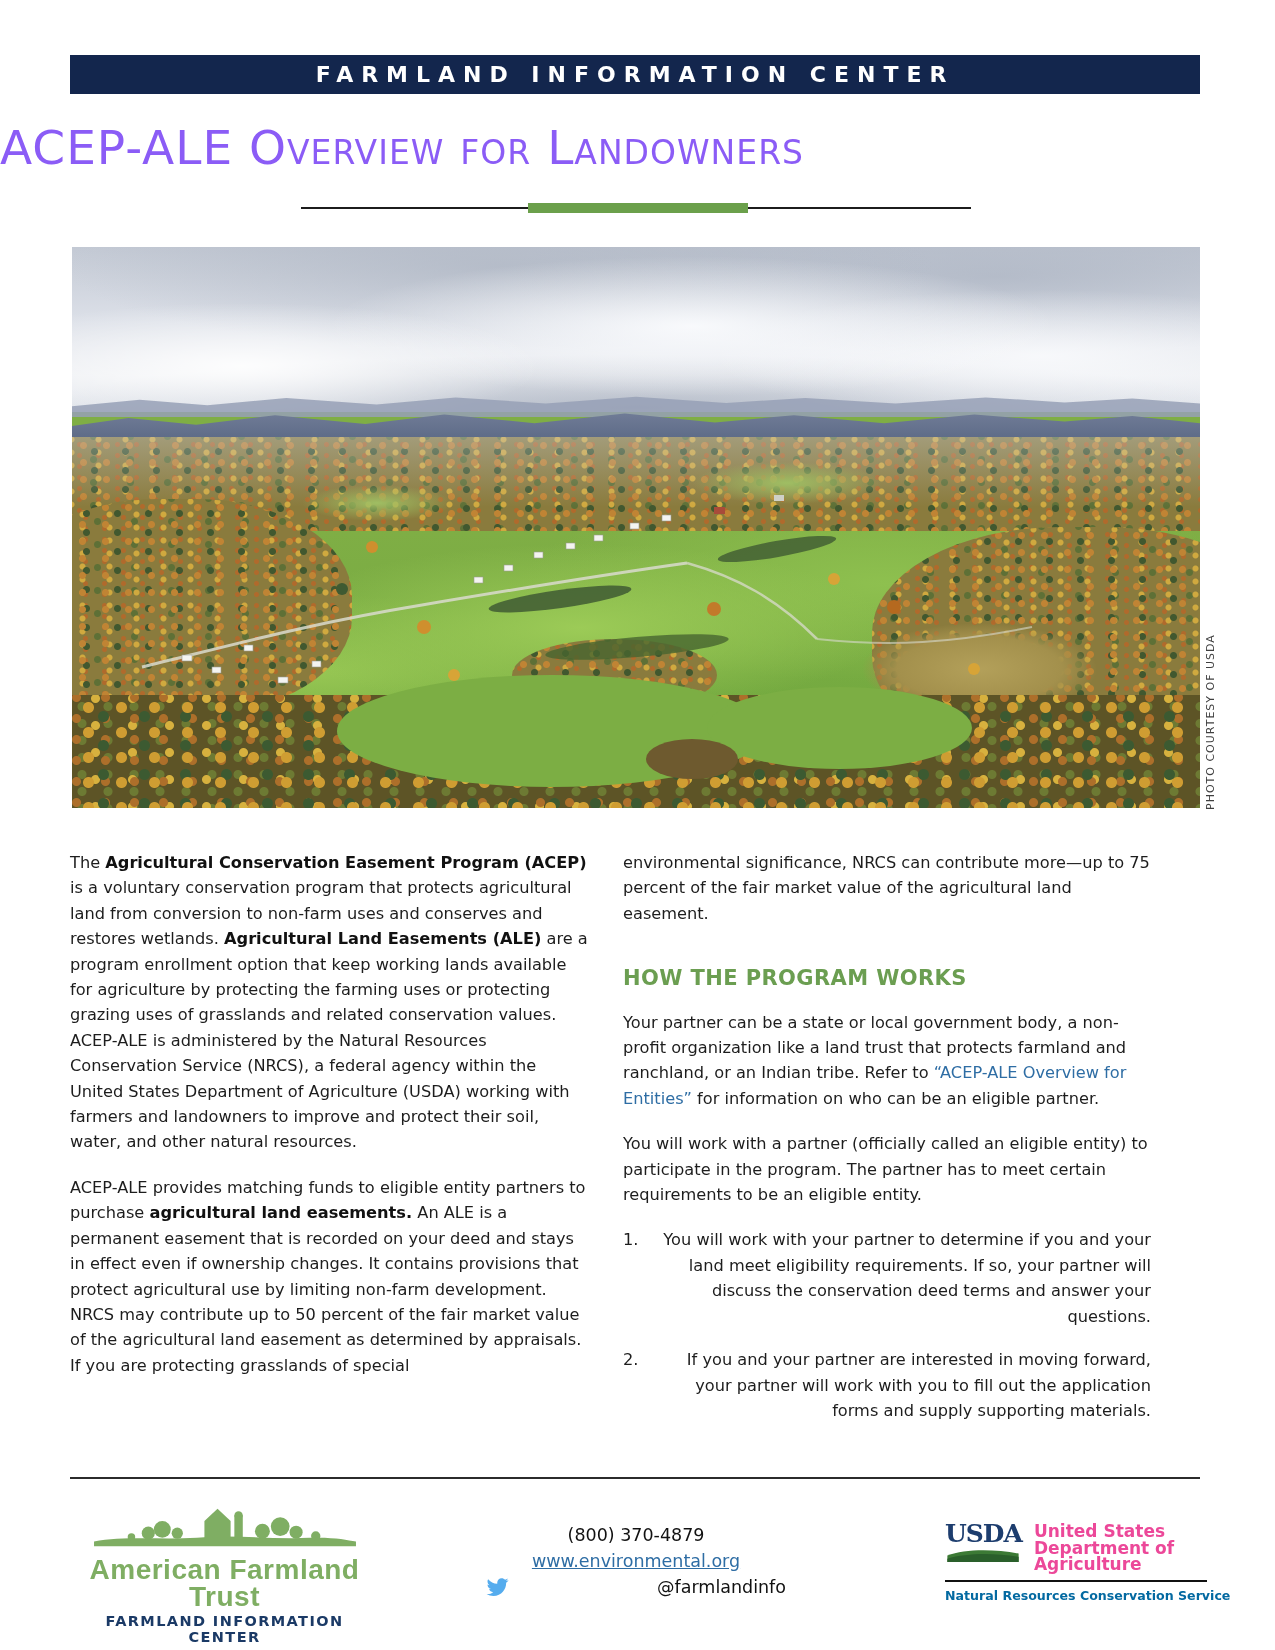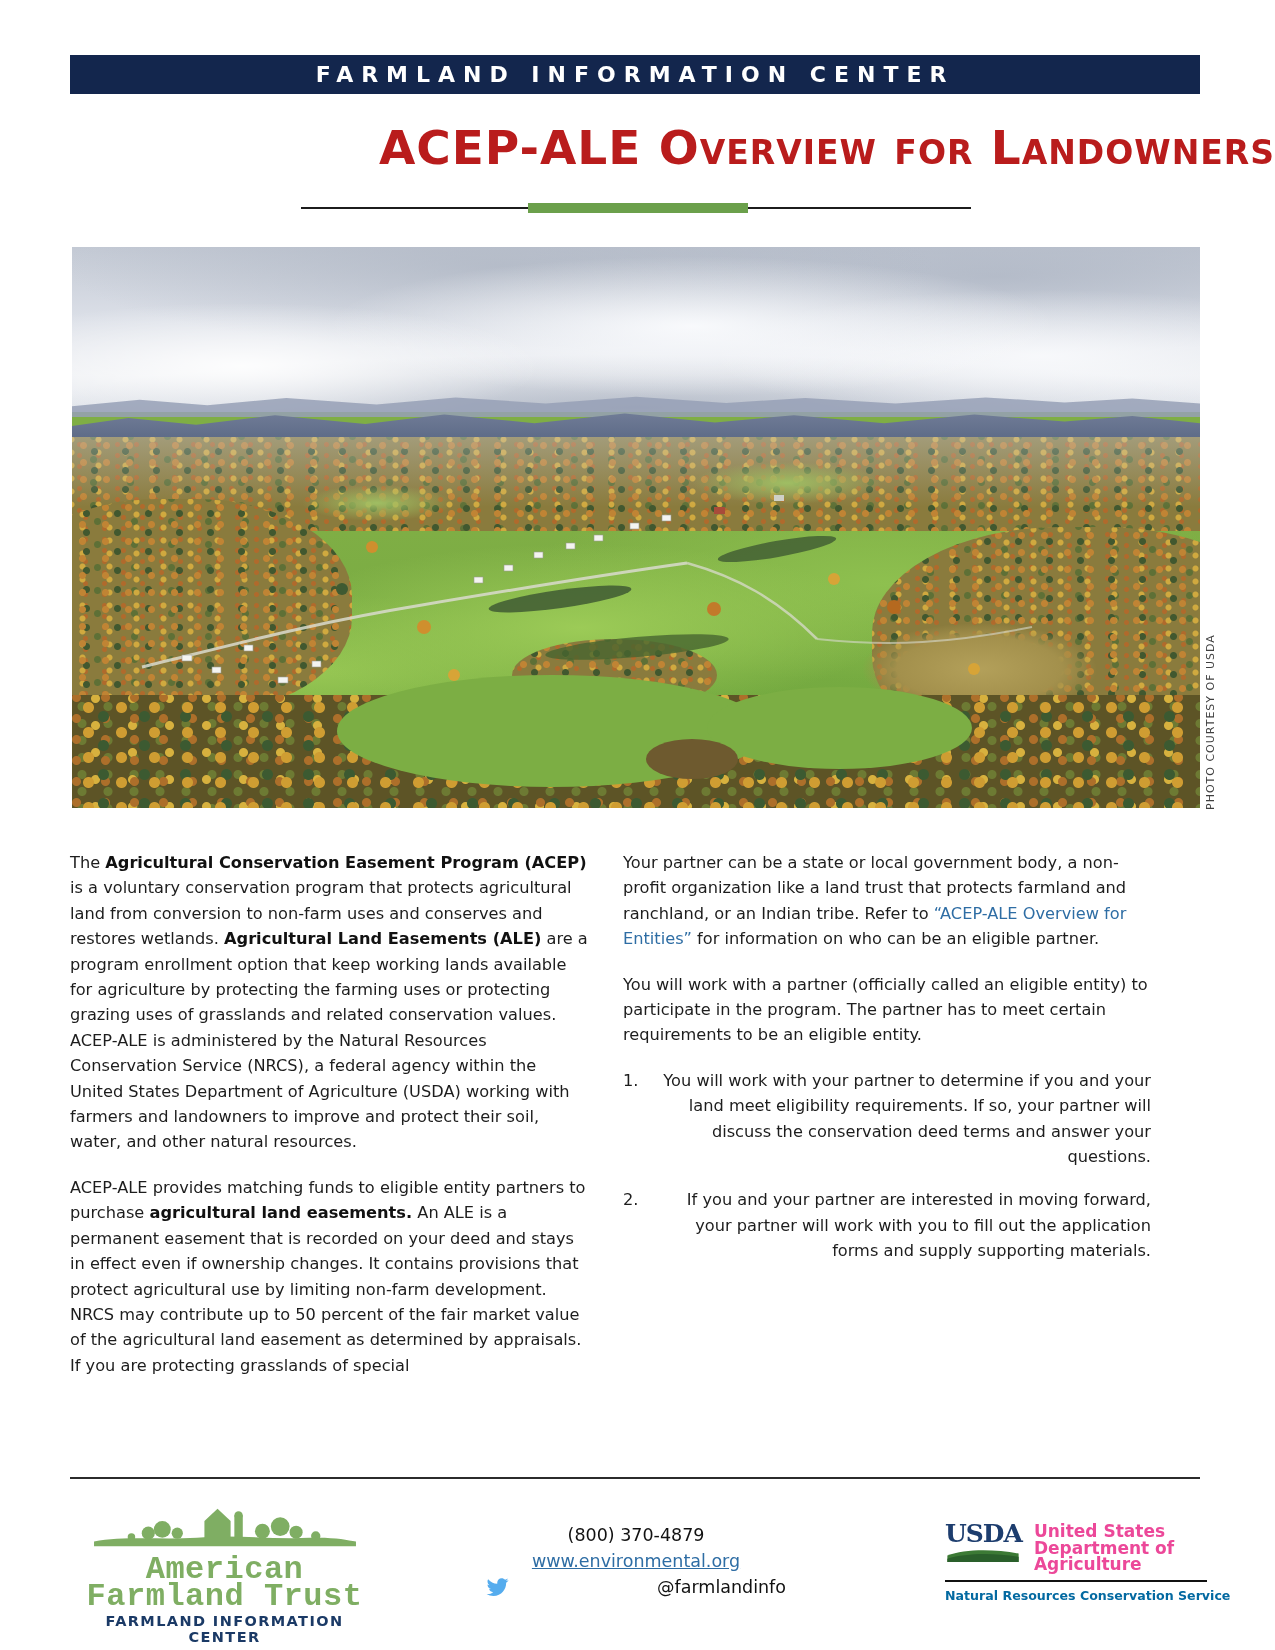--- a/index.html
+++ b/index.html
@@ -3,22 +3,22 @@
 <meta charset="utf-8">
 <style>
   * { margin:0; padding:0; box-sizing:border-box; }
   body { background:#ffffff; font-family:"DejaVu Sans", sans-serif; }
   .page { position:relative; width:1275px; height:1650px; background:#fff; overflow:hidden; }
 
   
   .banner { position:absolute; left:70px; top:55px; width:1130px; height:39px;
     background:#13264d; display:flex; align-items:center; justify-content:center; }
   .banner span { color:#ffffff; font-weight:bold; font-size:22px; letter-spacing:8px; }
-  .title { position:absolute; left:0; top:120px; width:1275px; text-align:right;
-    color:#b91c1c; font-weight:bold; font-size:47px; font-variant:small-caps;
+  .title { position:absolute; left:0; top:120px; width:1275px; text-align:left;
+    color:#8b5cf6; font-weight:normal; font-size:47px; font-variant:small-caps;
     letter-spacing:1px; }
   .divider-line { position:absolute; left:301px; top:207px; width:670px; height:2px; background:#1c1c1c; }
   .divider-accent { position:absolute; left:528px; top:203px; width:220px; height:10px; background:#6ba04b; }
 
   
   .photo { position:absolute; left:72px; top:247px; width:1128px; height:561px; overflow:hidden; background:#7fae45; }
   .ph-sky { position:absolute; left:0; top:0; width:100%; height:165px;
     background:
       radial-gradient(430px 90px at 15% 72%, rgba(255,255,255,.9), rgba(255,255,255,0) 70%),
       radial-gradient(520px 100px at 55% 48%, rgba(252,253,255,.9), rgba(255,255,255,0) 70%),
@@ -87,22 +87,22 @@
   .col p { margin:0 0 20px; }
   .col strong { color:#111; }
   .doclink { color:#2e6da4; text-decoration:none; cursor:pointer; }
   .num-list .li { display:flex; margin-bottom:18px; }
   .num-list .num { width:38px; flex:none; }
   .num-list .litext { flex:1;text-align:right; }
 
   
   .footer-rule { position:absolute; left:70px; top:1477px; width:1130px; height:2px; background:#2b2b2b; }
   .aft { position:absolute; left:72px; top:1492px; width:305px; text-align:center; }
-  .aft-name { margin-top:2px; font-family:Liberation Mono, monospace; font-weight:bold;
-    font-size:32px; line-height:27px; color:#7fae63; letter-spacing:.5px; }
+  .aft-name { margin-top:2px; font-family:Liberation Sans, sans-serif; font-weight:bold;
+    font-size:28px; line-height:27px; color:#7fae63; letter-spacing:.5px; }
   .aft-sub { margin-top:3px; color:#1b3a66; font-weight:bold; font-size:14.5px; letter-spacing:1.4px; }
   .contact { position:absolute; left:486px; top:1522px; width:300px; text-align:center;
     font-size:17.5px; line-height:26px; color:#111; }
   .contact .site { color:#2e6da4; text-decoration:underline; display:block; cursor:pointer; }
   .contact .tw { display:flex; align-items:center; justify-content:space-between; gap:8px; cursor:pointer; }
   .usda { position:absolute; left:945px; top:1520px; width:262px; }
   .usda-top { display:flex; gap:12px; }
   .usda-word { font-family:"DejaVu Serif", serif; font-weight:bold; font-size:25px;
     line-height:27px; letter-spacing:-1px; color:#1d3d6e; }
   .usda-dept { font-size:17px; font-weight:bold; color:#ec4899; line-height:16.5px; padding-top:3px; }
@@ -171,20 +171,22 @@
     </svg>
   </div>
   <div class="photo-caption">PHOTO COURTESY OF USDA</div>
 
   <div class="col col-left">
     <p><span>The </span><strong>Agricultural Conservation Easement Program (ACEP)</strong><span> is a voluntary conservation program that protects agricultural land from conversion to non-farm uses and conserves and restores wetlands. </span><strong>Agricultural Land Easements (ALE)</strong><span> are a program enrollment option that keep working lands available for agriculture by protecting the farming uses or protecting grazing uses of grasslands and related conservation values. ACEP-ALE is administered by the Natural Resources Conservation Service (NRCS), a federal agency within the United States Department of Agriculture (USDA) working with farmers and landowners to improve and protect their soil, water, and other natural resources.</span></p>
     <p><span>ACEP-ALE provides matching funds to eligible entity partners to purchase </span><strong>agricultural land easements.</strong><span> An ALE is a permanent easement that is recorded on your deed and stays in effect even if ownership changes. It contains provisions that protect agricultural use by limiting non-farm development. NRCS may contribute up to 50 percent of the fair market value of the agricultural land easement as determined by appraisals. If you are protecting grasslands of special</span></p>
   </div>
 
   <div class="col col-right">
+    <p>environmental significance, NRCS can contribute more—up to 75 percent of the fair market value of the agricultural land easement.</p>
+    <h2>HOW THE PROGRAM WORKS</h2>
     <p><span>Your partner can be a state or local government body, a non-profit organization like a land trust that protects farmland and ranchland, or an Indian tribe. Refer to </span><a class="doclink">“ACEP-ALE Overview for Entities”</a><span> for information on who can be an eligible partner.</span></p>
     <p>You will work with a partner (officially called an eligible entity) to participate in the program. The partner has to meet certain requirements to be an eligible entity.</p>
     <div class="num-list">
       <div class="li">
         <span class="num">1.</span>
         <span class="litext">You will work with your partner to determine if you and your land meet eligibility requirements. If so, your partner will discuss the conservation deed terms and answer your questions.</span>
       </div>
       <div class="li">
         <span class="num">2.</span>
         <span class="litext">If you and your partner are interested in moving forward, your partner will work with you to fill out the application forms and supply supporting materials.</span>

